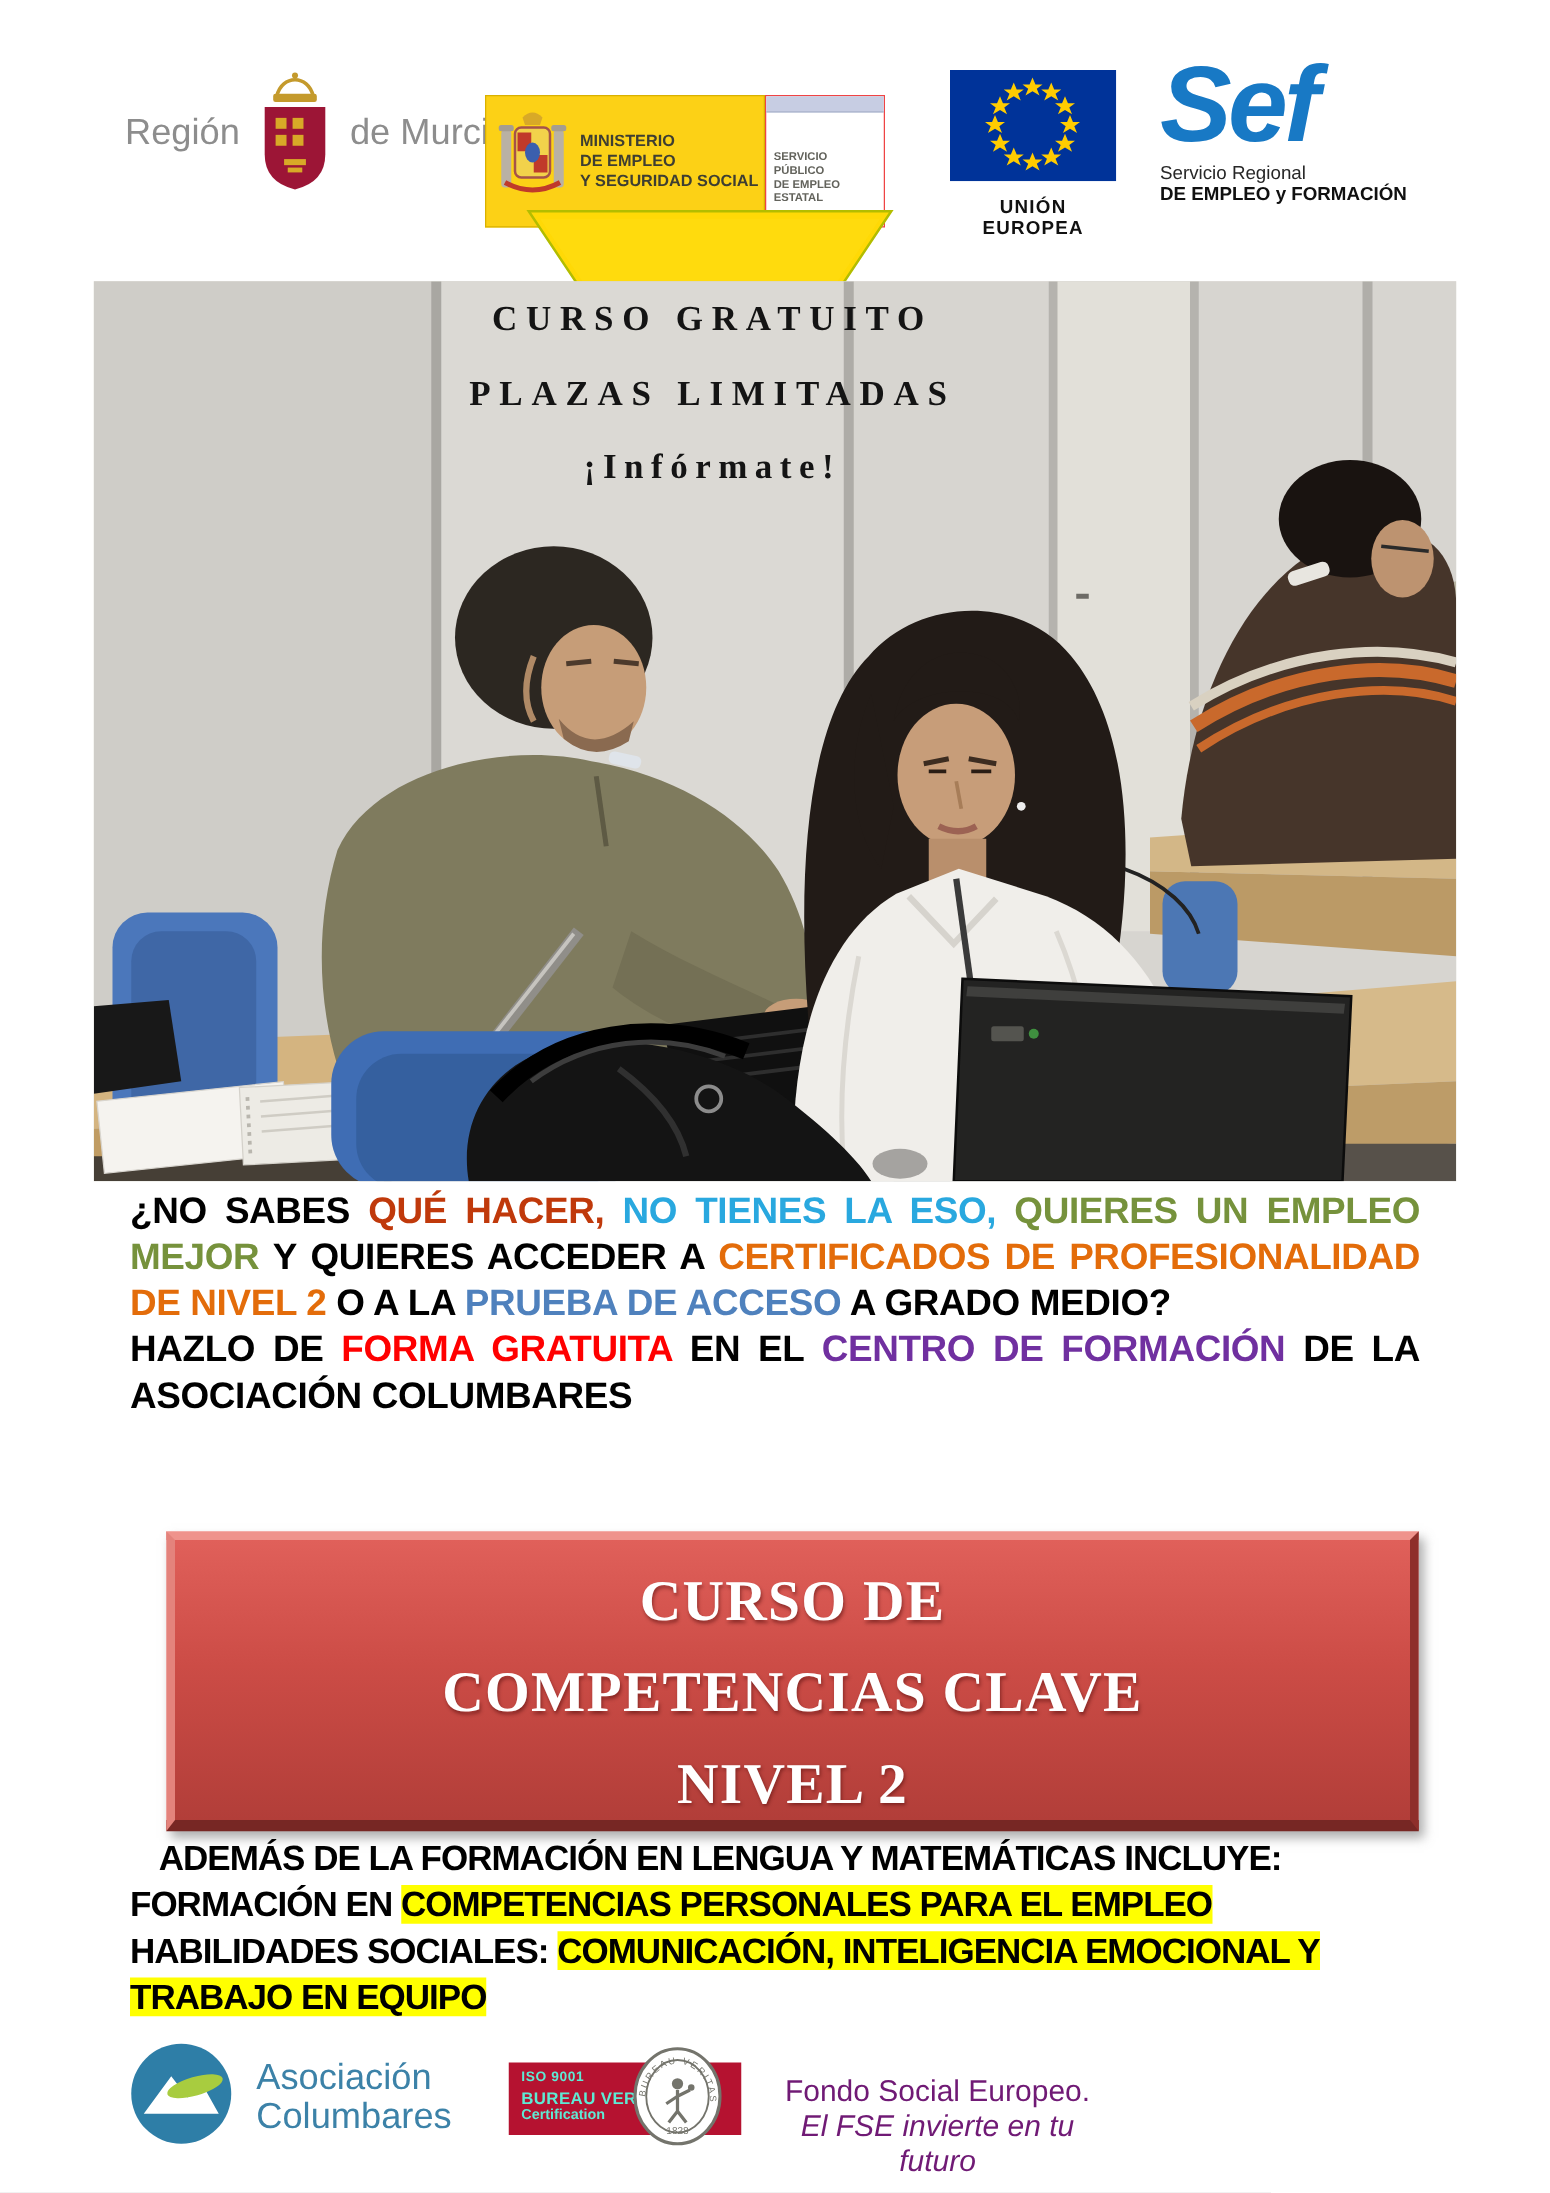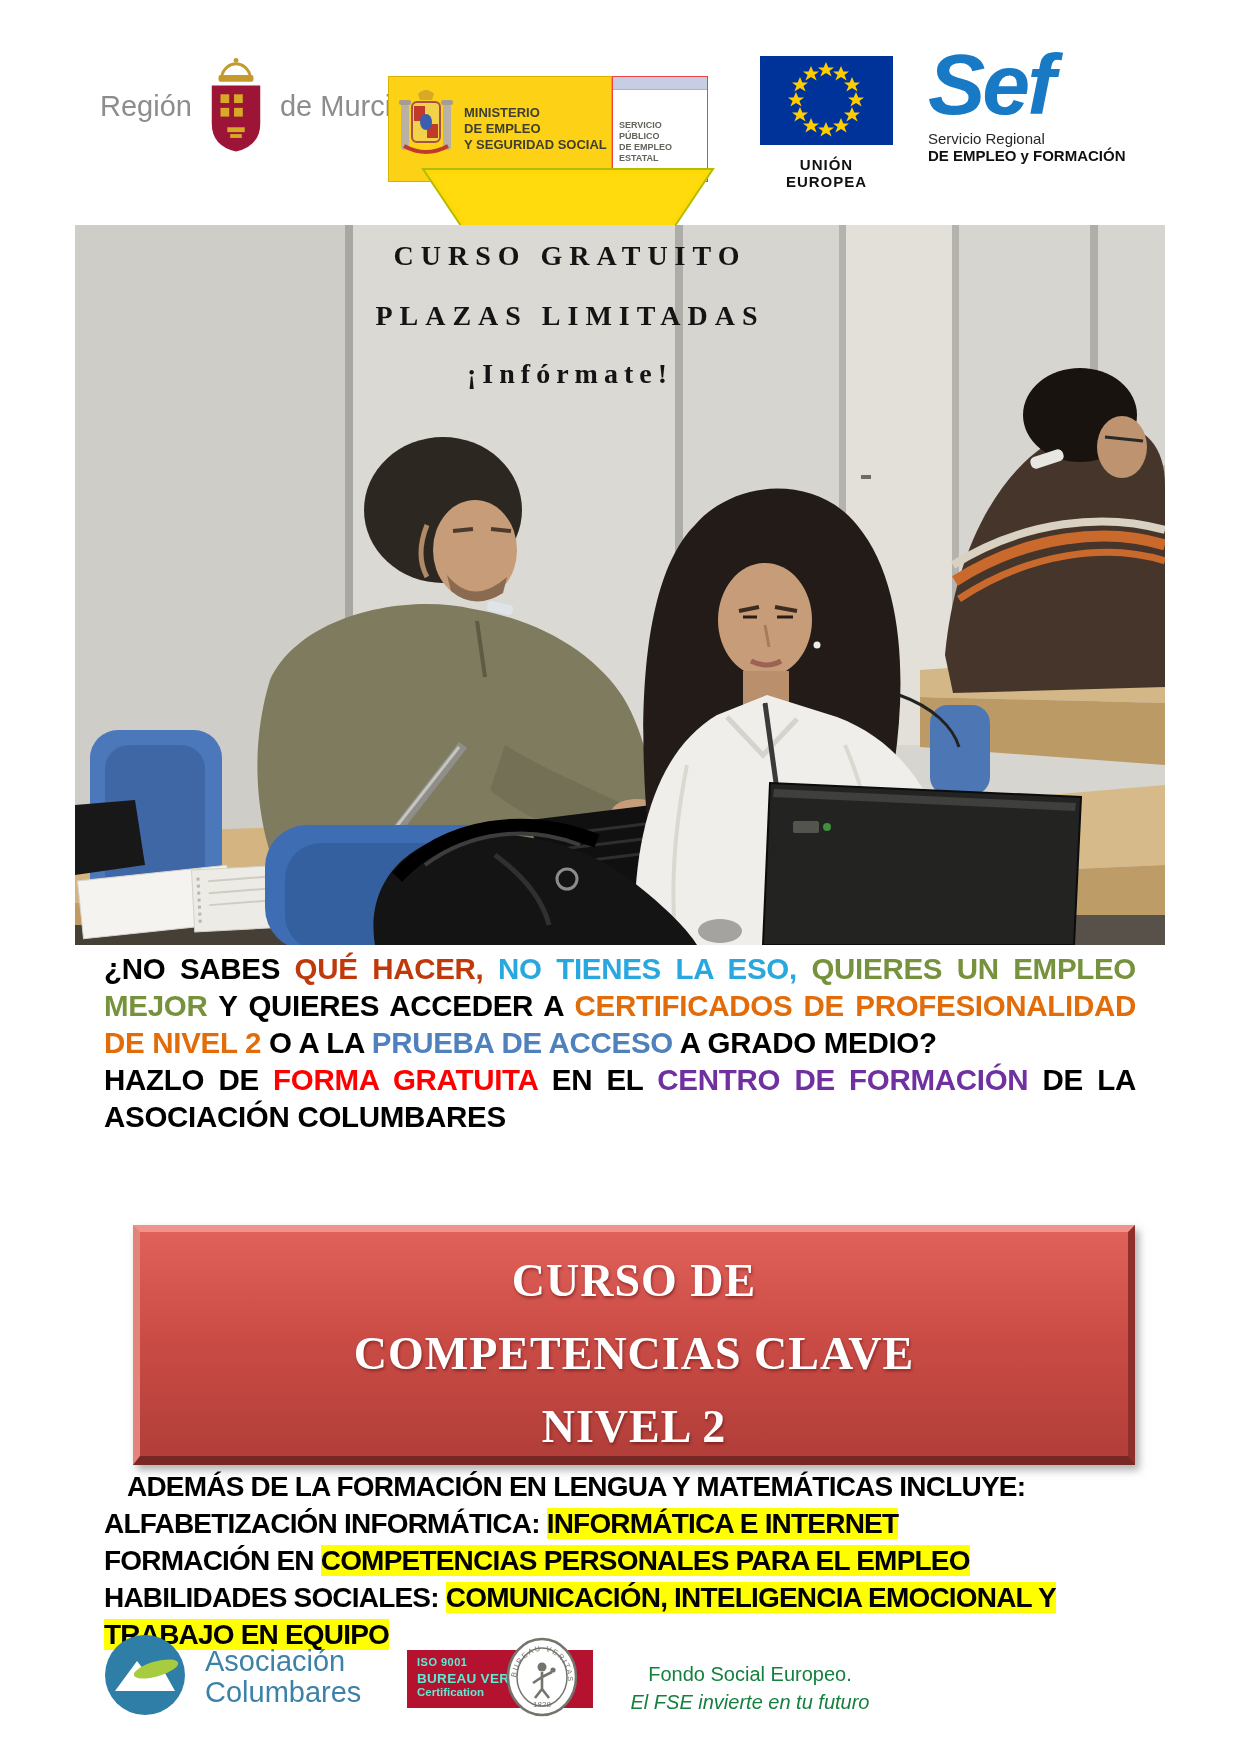--- a/index.html
+++ b/index.html
@@ -55,21 +55,21 @@
 
   
   .columbares{position:absolute;left:103px;top:1633px;display:flex;align-items:center;}
   .col-text{margin-left:18px;font-size:29px;line-height:31px;color:#3c82a8;}
   .bureau-box{position:absolute;left:407px;top:1650px;width:186px;height:58px;background:#b51230;
               color:#5eead4;padding:6px 0 0 10px;box-sizing:border-box;}
   .bv-iso{font-size:11px;font-weight:bold;letter-spacing:.5px;}
   .bv-name{font-size:13.5px;font-weight:bold;margin-top:3px;letter-spacing:.3px;}
   .bv-cert{font-size:11.5px;font-weight:bold;}
   .bureau-seal{position:absolute;left:504px;top:1637px;}
-  .fse{position:absolute;left:620px;top:1660px;width:260px;text-align:center;font-size:20px;color:#15803d;line-height:28px;}
+  .fse{position:absolute;left:620px;top:1660px;width:260px;text-align:center;font-size:24px;color:#701a75;line-height:28px;}
   .fse2{font-style:italic;text-align:center;}
 </style>
 </head>
 <body>
 
 <div id="page">
 
   <div class="murcia">
     <span class="murcia-word">Región</span>
     <span>
@@ -272,21 +272,20 @@
   </div>
 
   <div class="course-box">
     <div class="course-line">CURSO DE</div>
     <div class="course-line">COMPETENCIAS CLAVE</div>
     <div class="course-line">NIVEL 2</div>
   </div>
 
   <div class="details">
     <div><span style="color: rgb(0, 0, 0); margin-left: 23px;">ADEMÁS DE LA FORMACIÓN EN LENGUA Y MATEMÁTICAS INCLUYE:</span></div>
-    <div><span style="color: rgb(0, 0, 0);">ALFABETIZACIÓN INFORMÁTICA: </span><span style="color: rgb(0, 0, 0); background-color: rgb(255, 255, 0);">INFORMÁTICA E INTERNET</span></div>
     <div><span style="color: rgb(0, 0, 0);">FORMACIÓN EN </span><span style="color: rgb(0, 0, 0); background-color: rgb(255, 255, 0);">COMPETENCIAS PERSONALES PARA EL EMPLEO</span></div>
     <div><span style="color: rgb(0, 0, 0);">HABILIDADES SOCIALES: </span><span style="color: rgb(0, 0, 0); background-color: rgb(255, 255, 0);">COMUNICACIÓN, INTELIGENCIA EMOCIONAL Y TRABAJO EN EQUIPO</span></div>
   </div>
 
   <div class="columbares">
     <span>
       <svg width="84" height="84" viewBox="0 0 84 84">
         <circle cx="42" cy="42" r="40" fill="#2e7ea7"></circle>
         <path d="M12 58 L34 28 L47 45 L58 33 L72 58 Z" fill="#ffffff"></path>
         <ellipse cx="53" cy="36" rx="23" ry="7.5" fill="#a8cc3f" transform="rotate(-16 53 36)"></ellipse>

